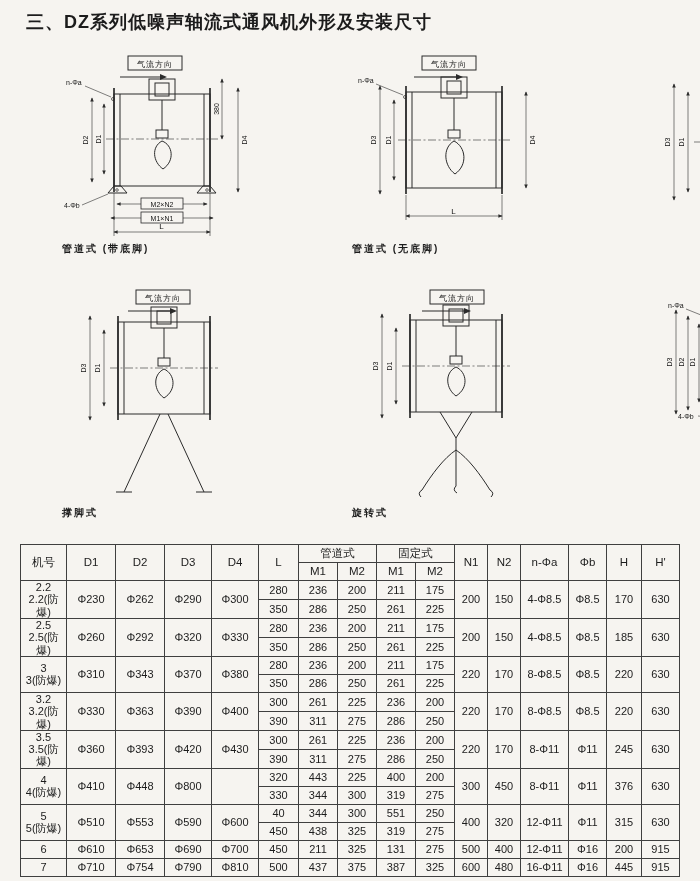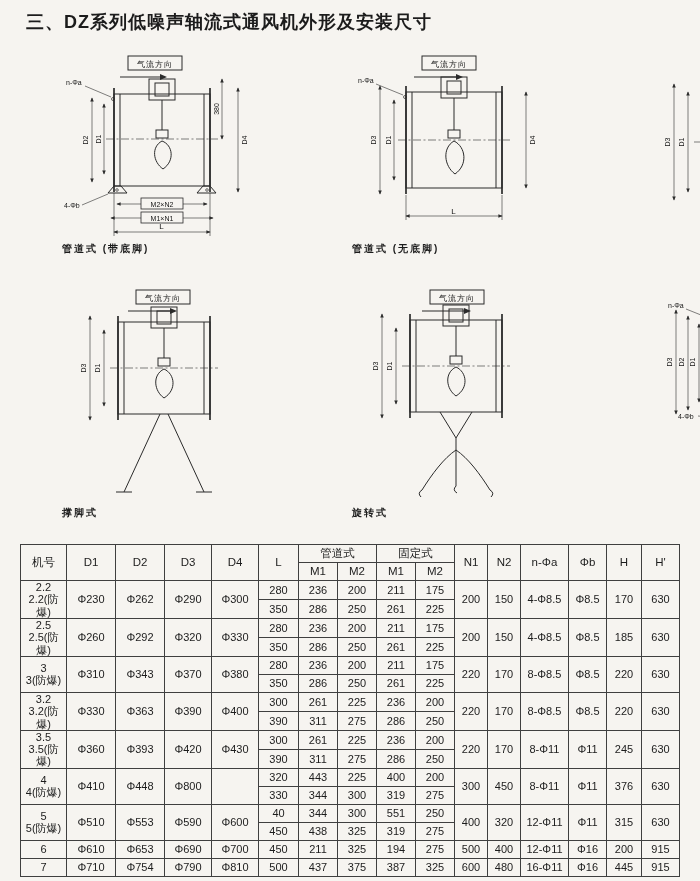--- a/index.html
+++ b/index.html
@@ -617,21 +617,21 @@
         </tr>
         <tr>
           <td class="jihao">6</td>
           <td>Φ610</td>
           <td>Φ653</td>
           <td>Φ690</td>
           <td>Φ700</td>
           <td>450</td>
           <td>211</td>
           <td>325</td>
-          <td>194</td>
+          <td>131</td>
           <td>275</td>
           <td>500</td>
           <td>400</td>
           <td>12-Φ11</td>
           <td>Φ16</td>
           <td>200</td>
           <td>915</td>
         </tr>
         <tr>
           <td class="jihao">7</td>

